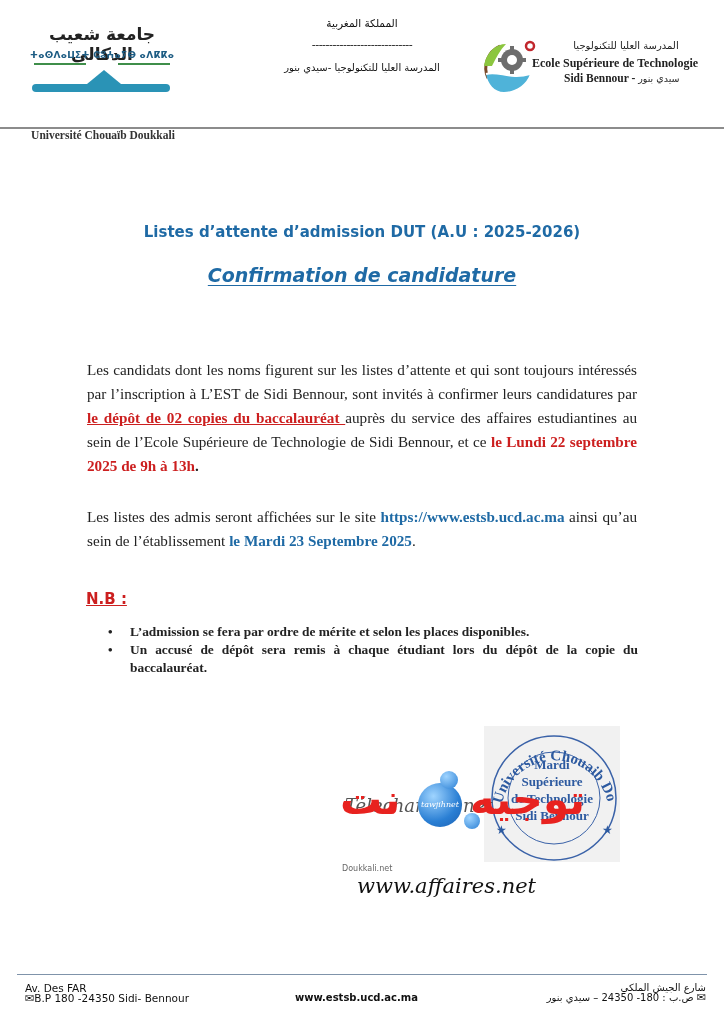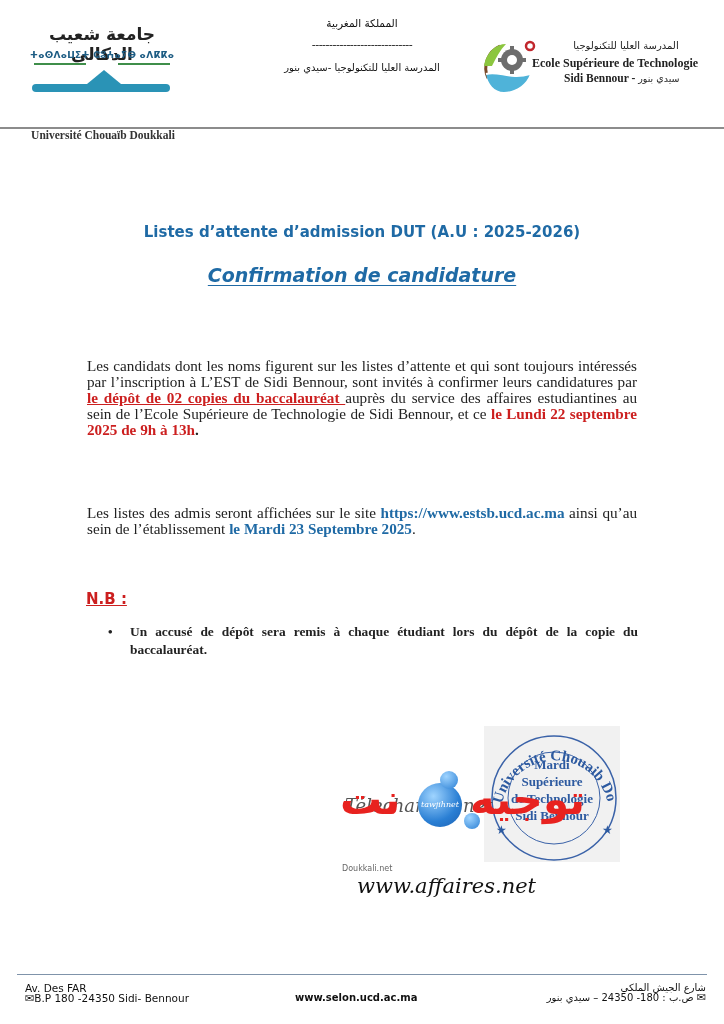--- a/index.html
+++ b/index.html
@@ -32,21 +32,21 @@
     .est-fr2 .ar { font-family: "DejaVu Sans", sans-serif; font-size: 9.5px; font-weight: normal; }
 
     .hdr-rule { position: absolute; left: 0; top: 127px; width: 724px; height: 2px; background: #8c8c8c; }
 
     
     .title { position: absolute; left: 0; top: 223px; width: 724px; text-align: center; font-family: "DejaVu Sans", sans-serif; font-weight: bold; font-size: 15px; color: #1f6aa5; }
     .subtitle { position: absolute; left: 0; top: 264px; width: 724px; text-align: center; font-family: "DejaVu Sans", sans-serif; font-weight: bold; font-style: italic; font-size: 19px; color: #1f6aa5; }
     .subtitle span { text-decoration: underline; text-underline-offset: 3px; }
 
     
-    .para { position: absolute; left: 87px; width: 550px; font-family: "Liberation Serif", serif; font-size: 15.2px; line-height: 16px; text-align: justify; color: #222; }
+    .para { position: absolute; left: 87px; width: 550px; font-family: "Liberation Serif", serif; font-size: 15.2px; line-height: 24px; text-align: justify; color: #222; }
     .p1 { top: 358px; }
     .p2 { top: 505px; }
     .red { color: #cc1f1f; font-weight: bold; }
     .red.u { text-decoration: underline; }
     .blue { color: #1f6aa5; font-weight: bold; }
 
     .nb { position: absolute; left: 86px; top: 590px; font-family: "DejaVu Sans", sans-serif; font-weight: bold; font-size: 15px; color: #cc1f1f; text-decoration: underline; }
     .nb-list { position: absolute; left: 108px; top: 623px; width: 530px; list-style: none; font-family: "Liberation Serif", serif; font-weight: bold; font-size: 13.4px; line-height: 18px; color: #222; }
     .nb-list li { position: relative; padding-left: 22px; text-align: justify; }
     .nb-list li::before { content: "•"; position: absolute; left: 0; top: 0; font-size: 13px; }
@@ -121,20 +121,21 @@
 
 <div class="title">Listes d’attente d’admission DUT (A.U : 2025-2026)</div>
 <div class="subtitle"><span>Confirmation de candidature</span></div>
 
 <p class="para p1"><span>Les candidats dont les noms figurent sur les listes d’attente et qui sont toujours intéressés par l’inscription à L’EST de Sidi Bennour, sont invités à confirmer leurs candidatures par </span><span class="red u">le dépôt de 02 copies du baccalauréat </span><span>auprès du service des affaires estudiantines au sein de l’Ecole Supérieure de Technologie de Sidi Bennour, et ce </span><span class="red">le Lundi 22 septembre 2025 de 9h à 13h</span><span style="font-weight:bold">.</span></p>
 
 <p class="para p2"><span>Les listes des admis seront affichées sur le site </span><span class="blue">https://www.estsb.ucd.ac.ma</span><span> ainsi qu’au sein de l’établissement </span><span class="blue">le Mardi 23 Septembre 2025</span><span>.</span></p>
 
 <div class="nb">N.B :</div>
 <ul class="nb-list">
+  <li>L’admission se fera par ordre de mérite et selon les places disponibles.</li>
   <li>Un accusé de dépôt sera remis à chaque étudiant lors du dépôt de la copie du baccalauréat.</li>
 </ul>
 
 <div class="stamp">
   <svg width="136" height="136" viewBox="0 0 136 136">
     <circle cx="70" cy="72" r="62" fill="none" stroke="#3a62a8" stroke-width="1.5"></circle>
     <circle cx="70" cy="72" r="46" fill="none" stroke="#3a62a8" stroke-width="1"></circle>
     <defs>
         <path id="ring" d="M18 78 A54 54 0 0 1 124 78"></path>
       </defs>
@@ -159,17 +160,17 @@
   <div class="wm-ar-right">توجيه</div>
 </div>
 <div class="wm-small">Doukkali.net</div>
 <div class="wm-url">www.affaires.net</div>
 
 <div class="ftr-rule"></div>
 <div class="ftr-left">
   <div>Av. Des FAR</div>
   <div><span class="env">✉</span><span>B.P 180 -24350 Sidi- Bennour</span></div>
 </div>
-<div class="ftr-center">www.selon.ucd.ac.ma</div>
+<div class="ftr-center">www.estsb.ucd.ac.ma</div>
 <div class="ftr-right">
   <div>شارع الجيش الملكي</div>
   <div><span class="env">✉</span> <span>ص.ب : 180- 24350 – سيدي بنور</span></div>
 </div>
 
 </body></html>

